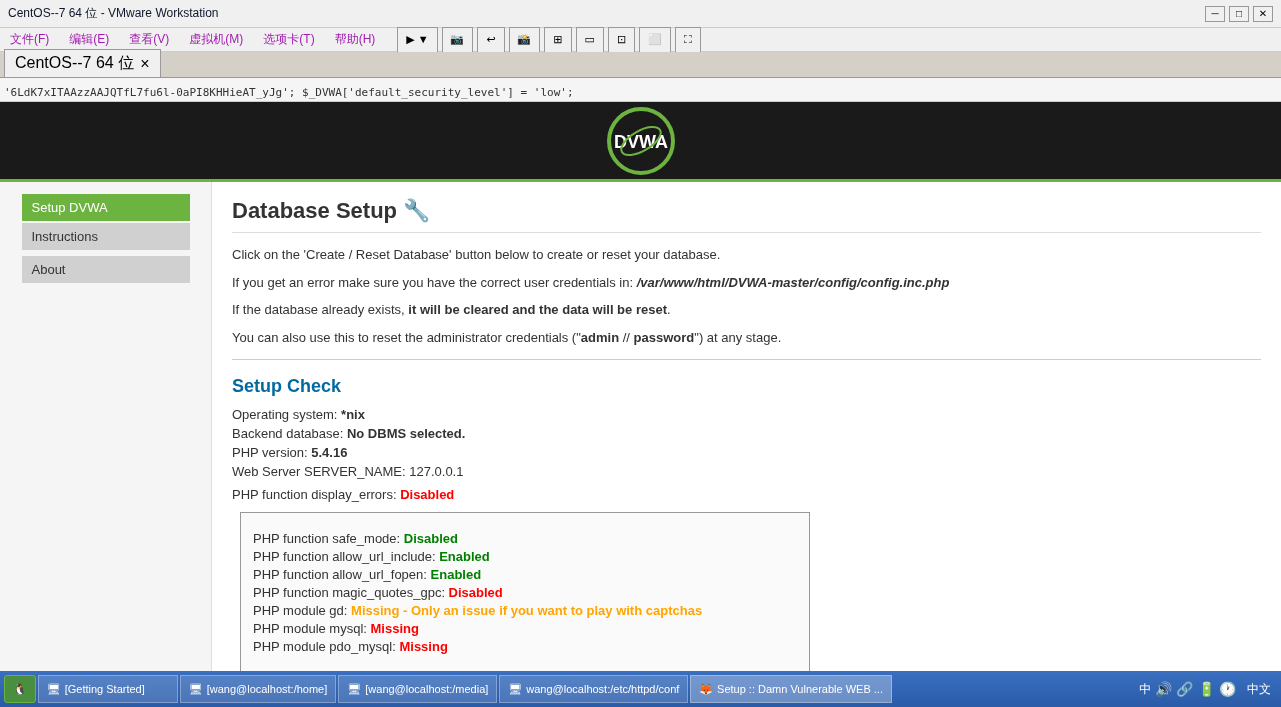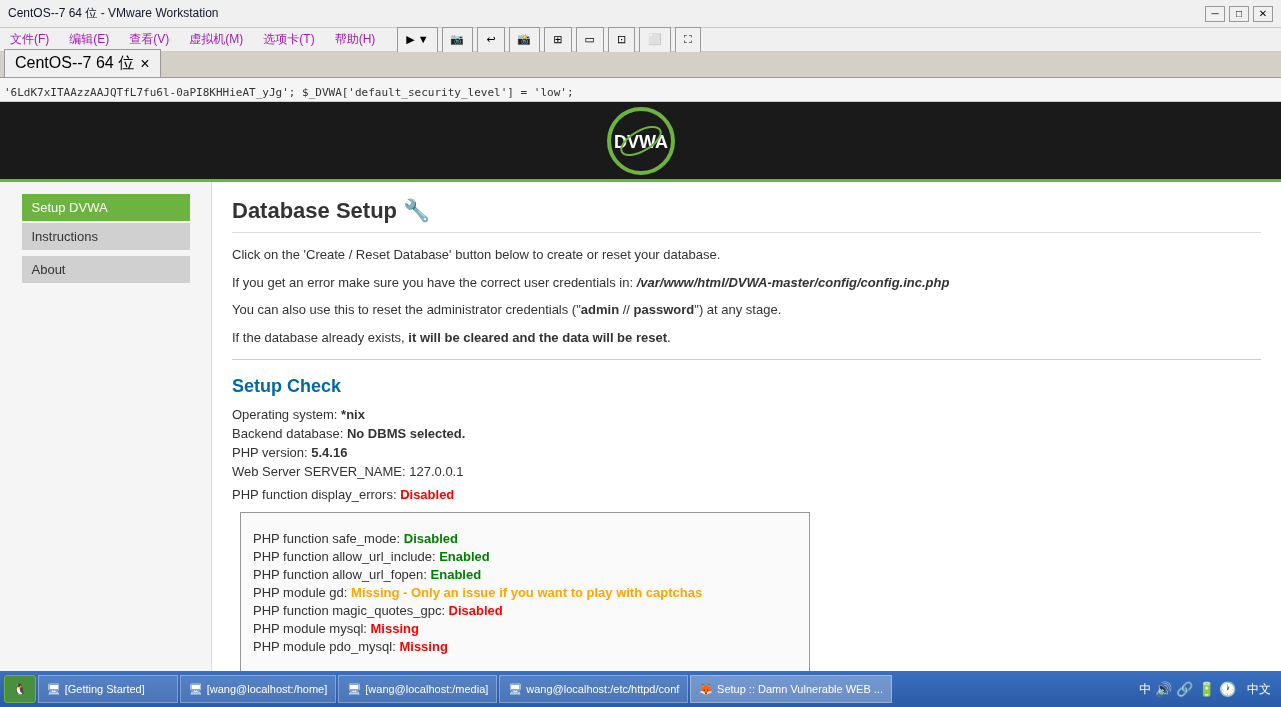--- a/index.html
+++ b/index.html
@@ -139,25 +139,25 @@
       <div class="dvwa-main">
         <h1 class="page-title">Database Setup 🔧</h1>
 
         <p class="desc-text">Click on the 'Create / Reset Database' button below to create or reset your database.</p>
 
         <p class="desc-text">
           <span>If you get an error make sure you have the correct user credentials in: </span><span class="path">/var/www/html/DVWA-master/config/config.inc.php</span>
         </p>
 
         <p class="desc-text">
+          <span>If the database already exists, </span><strong>it will be cleared and the data will be reset</strong><span>.</span>
+        </p>
+        <p class="desc-text">
           <span>You can also use this to reset the administrator credentials ("</span><strong>admin</strong><span> // </span><strong>password</strong><span>") at any stage.</span>
         </p>
-        <p class="desc-text">
-          <span>If the database already exists, </span><strong>it will be cleared and the data will be reset</strong><span>.</span>
-        </p>
 
         <hr style="border: none; border-top: 1px solid #ccc; margin: 12px 0;">
 
         <h2 class="section-title">Setup Check</h2>
 
         <div class="setup-check">
           <div class="check-row">
             <span>Operating system: </span><span class="check-val-bold">*nix</span>
           </div>
           <div class="check-row">
@@ -178,24 +178,24 @@
             <div class="check-row">
               <span>PHP function safe_mode: </span><span class="check-val-ok">Disabled</span>
             </div>
             <div class="check-row">
               <span>PHP function allow_url_include: </span><span class="check-val-ok">Enabled</span>
             </div>
             <div class="check-row">
               <span>PHP function allow_url_fopen: </span><span class="check-val-ok">Enabled</span>
             </div>
             <div class="check-row">
+              <span>PHP function magic_quotes_gpc: </span><span class="check-val-bad">Disabled</span>
+            </div>
+            <div class="check-row">
               <span>PHP module gd: </span><span class="check-val-warn" style="font-weight:bold;">Missing - Only an issue if you want to play with captchas</span>
-            </div>
-            <div class="check-row">
-              <span>PHP function magic_quotes_gpc: </span><span class="check-val-bad">Disabled</span>
             </div>
             <div class="check-row">
               <span>PHP module mysql: </span><span class="check-val-bad">Missing</span>
             </div>
             <div class="check-row">
               <span>PHP module pdo_mysql: </span><span class="check-val-bad">Missing</span>
             </div>
           </div>
 
           <div class="check-row">

